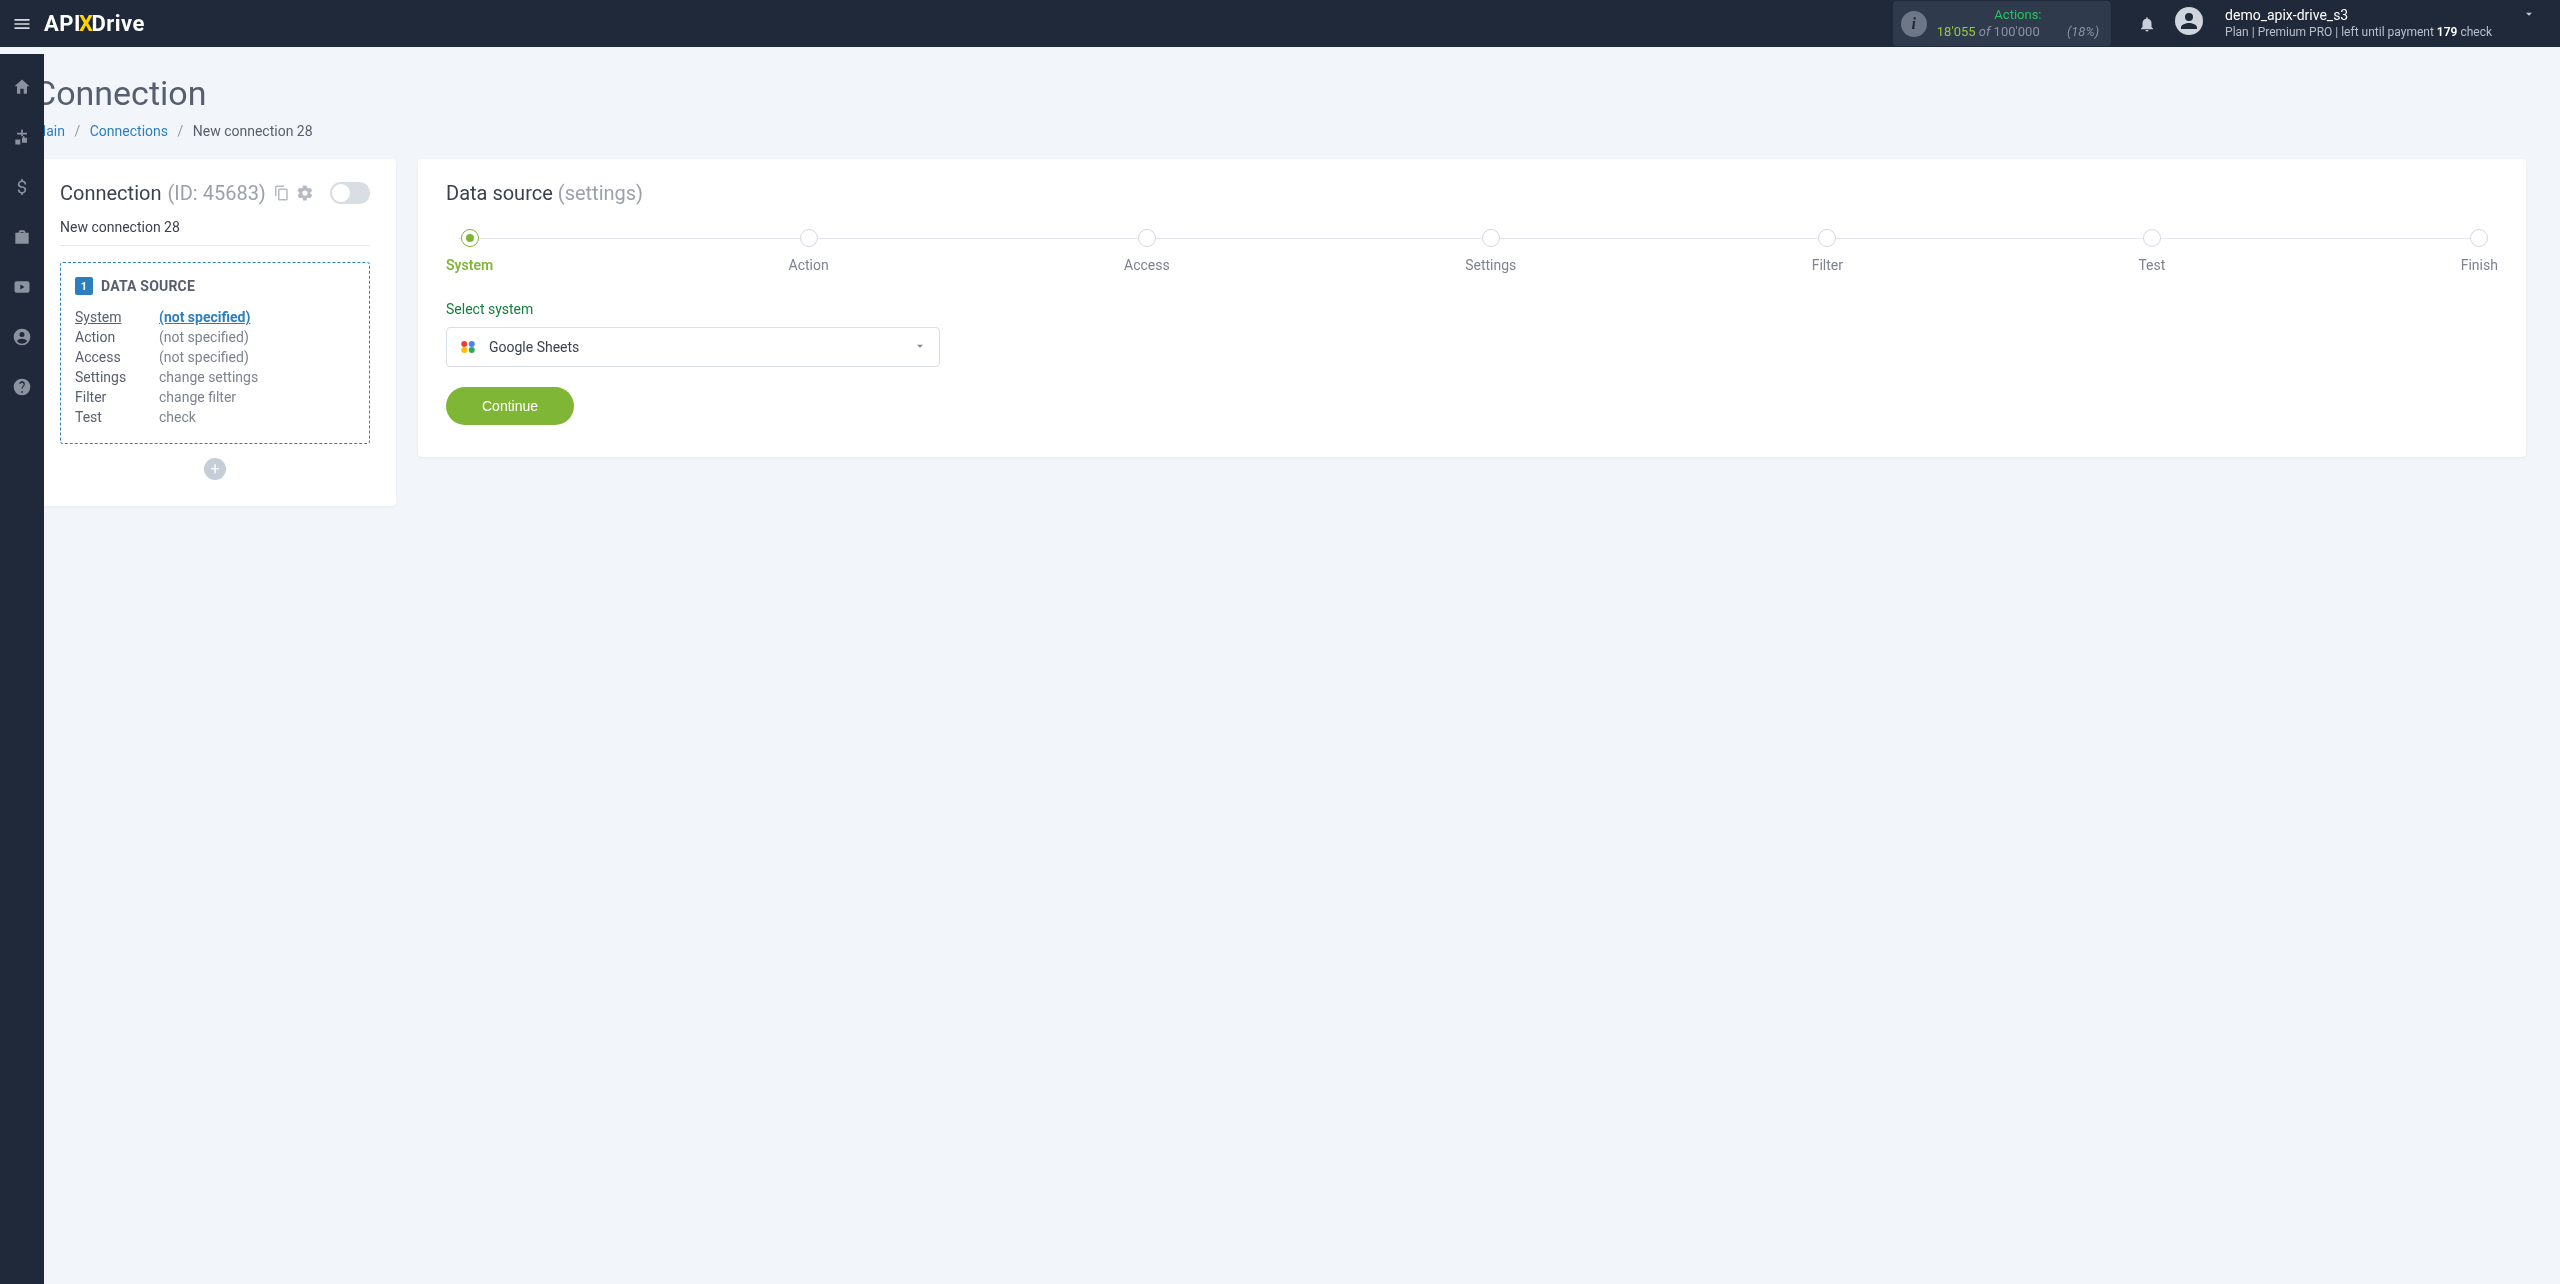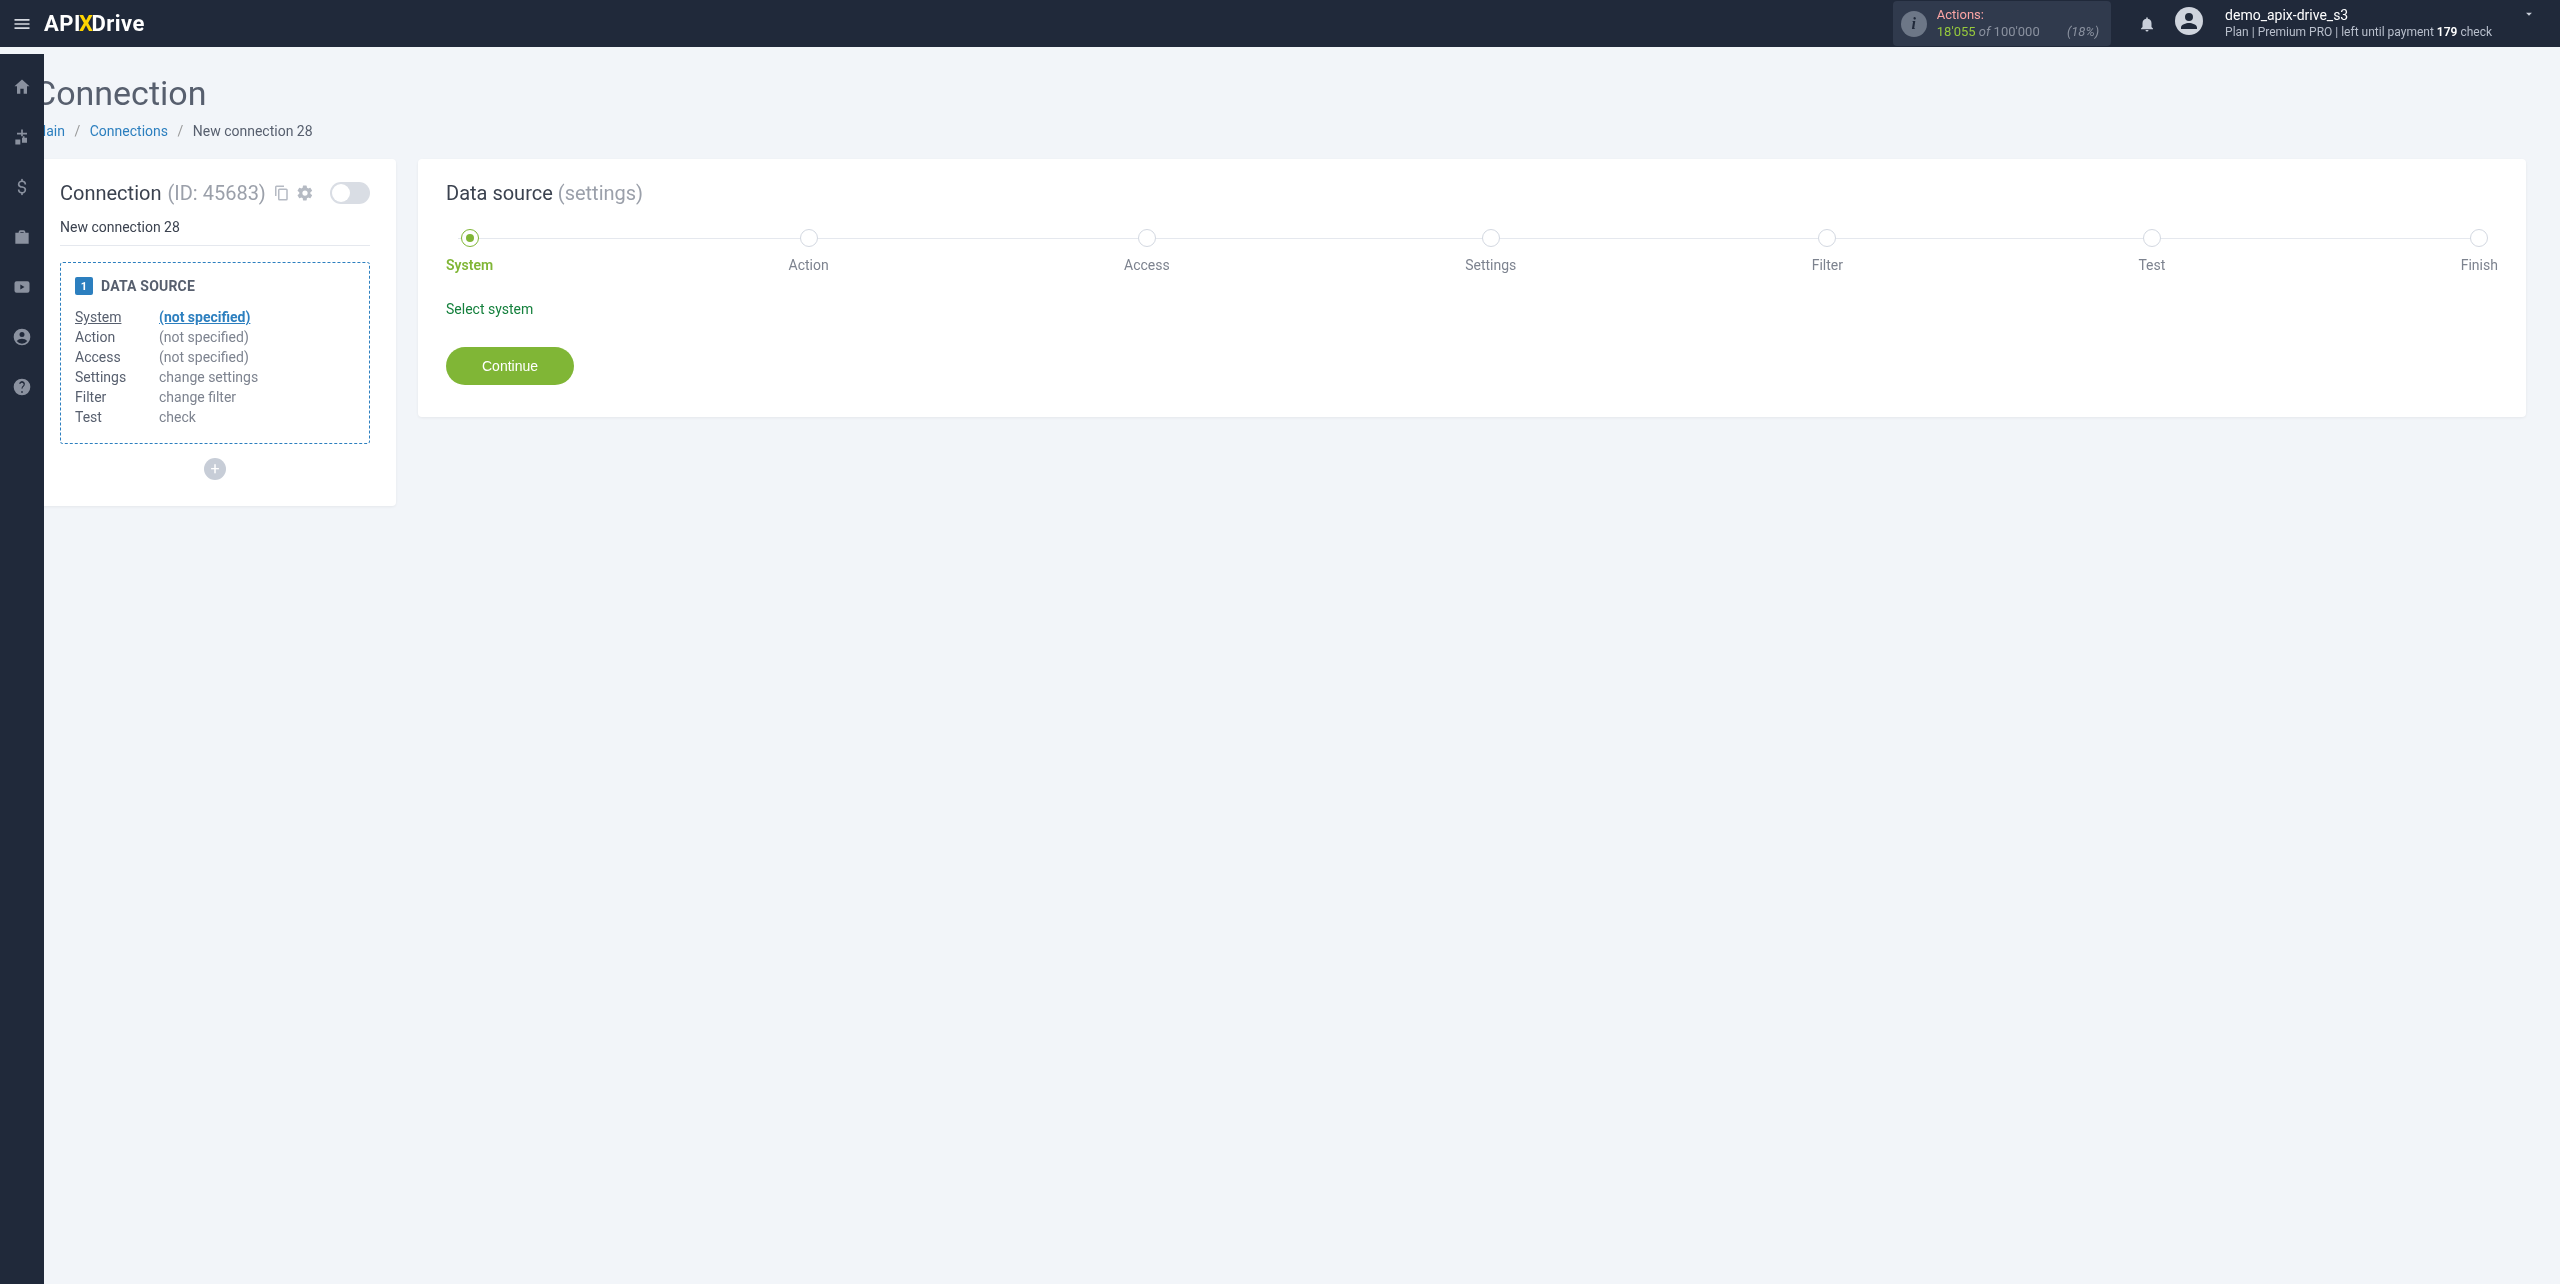--- a/index.html
+++ b/index.html
@@ -8,21 +8,21 @@
 
 .header { background: #20293a; height: 47px; display: flex; align-items: center; padding: 0 10px 0 0; }
 .hamburger { width: 44px; height: 54px; display: flex; align-items: center; justify-content: center; cursor: pointer; }
 .hamburger svg { width: 20px; height: 20px; fill: #d5d9e0; }
 .logo { display: flex; align-items: center; font-size: 22px; font-weight: 700; color: #fff; letter-spacing: 0.5px; }
 .logo .x { color: #ffd400; position: relative; margin: 0 -2px; }
 .header-spacer { flex: 1; }
 .actions-badge { background: #303a4d; border-radius: 4px; padding: 6px 12px 6px 8px; display: flex; align-items: center; gap: 10px; margin-right: 18px; }
 .actions-badge .info-icon { width: 26px; height: 26px; background: #6d7787; border-radius: 50%; display: flex; align-items: center; justify-content: center; color: #20293a; font-weight: bold; font-style: italic; font-family: serif; font-size: 16px; }
 .actions-text { font-size: 13px; line-height: 1.3; }
-.actions-text .label { color: #fca5a5; }
+.actions-text .label { color: #22c55e; text-align: center; }
 .actions-text .count { color: #96c93d; }
 .actions-text .of { color: #8a919f; font-style: italic; }
 .actions-text .total { color: #8a919f; }
 .actions-text .pct { color: #8a919f; font-style: italic; margin-left: 24px; }
 .bell { width: 36px; display: flex; align-items: center; justify-content: center; cursor: pointer; }
 .bell svg { width: 18px; height: 18px; fill: #c9cfda; }
 .user-block { display: flex; align-items: flex-start; gap: 22px; padding: 0 14px 0 10px; cursor: pointer; }
 .avatar { width: 28px; height: 28px; background: #cfd4dd; border-radius: 50%; display: flex; align-items: center; justify-content: center; }
 .avatar svg { width: 24px; height: 24px; fill: #20293a; }
 .user-info { line-height: 1.25; }
@@ -285,17 +285,31 @@
             <div class="dot"></div>
             <div class="lbl">Test</div>
           </div>
           <div class="step">
             <div class="dot"></div>
             <div class="lbl">Finish</div>
           </div>
         </div>
 
       <div class="field-label">Select system</div>
+      <div class="select">
+        <span class="sys-icon">
+          <svg viewBox="0 0 24 24">
+              <circle cx="7" cy="8" r="4" fill="#ea4335"></circle>
+              <circle cx="17" cy="8" r="4" fill="#4285f4"></circle>
+              <circle cx="7" cy="16" r="4" fill="#fbbc05"></circle>
+              <circle cx="17" cy="16" r="4" fill="#34a853"></circle>
+            </svg>
+        </span>
+        <span class="sel-text">Google Sheets</span>
+        <span class="chev"><svg viewBox="0 0 24 24">
+              <path d="M7 10l5 5 5-5z"></path>
+            </svg></span>
+      </div>
 
       <button class="btn-continue">Continue</button>
     </div>
   </div>
 </div>
 
 </body></html>

